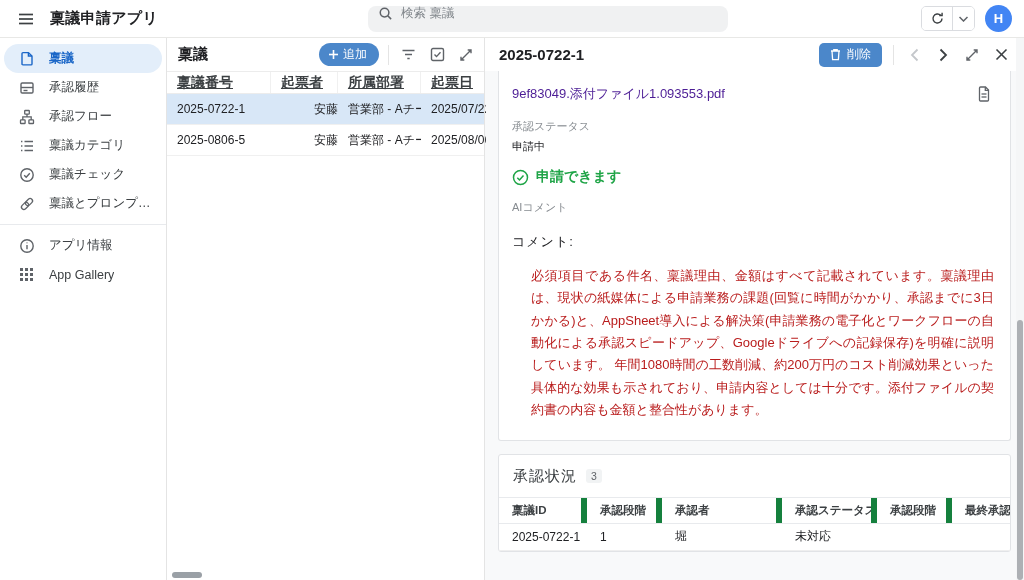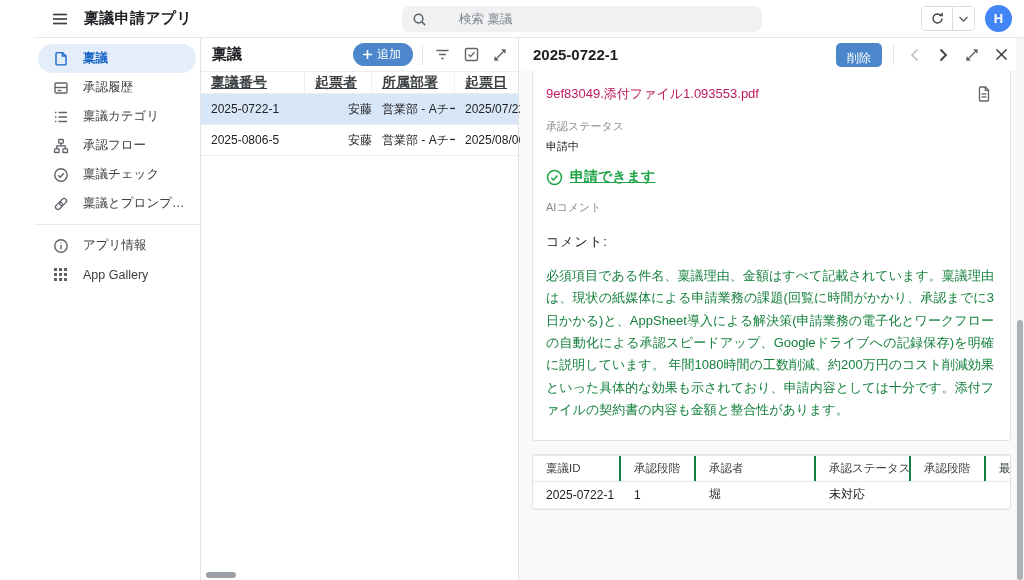--- a/index.html
+++ b/index.html
@@ -1,26 +1,26 @@
 <!DOCTYPE html>
 <html><head>
 <meta charset="utf-8">
 <style>
   * { margin:0; padding:0; box-sizing:border-box; }
   html,body { width:1024px; height:580px; overflow:hidden; background:#fff;
     font-family:"Liberation Sans","DejaVu Sans",sans-serif; color:#202124; }
-  .app { position:relative; width:1024px; height:580px;padding-left:34px; }
+  .app { position:relative; width:1024px; height:580px; }
 
   
   .topbar { height:38px; display:flex; align-items:center; background:#fff;
     border-bottom:1px solid #e8e8e6; padding:0 12px; position:relative; z-index:5; }
   .hamburger { width:28px; height:28px; display:flex; align-items:center; justify-content:center; cursor:pointer; }
   .app-title { font-size:15px; font-weight:bold; margin-left:10px; letter-spacing:.3px; }
   .search-box { position:absolute; left:368px; top:6px; width:360px; height:26px;
-    background:#f0f1f2; border-radius:8px; display:flex; align-items:center; padding:0 10px;gap:24px; }
+    background:#f0f1f2; border-radius:8px; display:flex; align-items:flex-start; padding:0 10px; }
   .search-box input { border:none; background:transparent; outline:none; font-size:12.5px;
     color:#3c4043; margin-left:8px; width:300px; font-family:inherit; }
   .search-box input::placeholder { color:#80868b; }
   .topbar-right { margin-left:auto; display:flex; align-items:center; gap:10px; }
   .sync-group { display:flex; border:1px solid #dadce0; border-radius:5px; height:25px; overflow:hidden; }
   .sync-btn { width:30px; display:flex; align-items:center; justify-content:center; background:#fff; cursor:pointer; }
   .sync-caret { width:22px; border-left:1px solid #dadce0; display:flex; align-items:center; justify-content:center; background:#fff; cursor:pointer; }
   .avatar { width:27px; height:27px; border-radius:50%; background:#4285f4; color:#fff;
     font-size:13px; font-weight:bold; display:flex; align-items:center; justify-content:center; cursor:pointer; }
 
@@ -58,45 +58,45 @@
   .c3 { width:83px; flex-shrink:0; }  .c4 { width:65px; flex-shrink:0; }
   .lp-hscroll { position:absolute; left:5px; bottom:2px; width:30px; height:6px;
     background:#9aa0a6; border-radius:3px; cursor:pointer; }
 
   
   .detail-panel { flex:1; background:#f8f9fa; display:flex; flex-direction:column; overflow:hidden; }
   .detail-header { height:33px; background:#fff; display:flex; align-items:center; padding:0 14px; flex-shrink:0; }
   .detail-title { font-size:15px; font-weight:bold; }
   .dh-actions { margin-left:auto; display:flex; align-items:center; gap:11px; }
   .btn-del { background:#4b87ca; color:#fff; border:none; border-radius:5px; height:24px;
-    padding:0 11px; font-size:12px; display:flex; align-items:center; gap:6px; cursor:pointer; font-family:inherit;flex-direction:column; }
+    padding:0 11px; font-size:12px; display:flex; align-items:center; gap:6px; cursor:pointer; font-family:inherit; }
   .nav-ic { width:18px; height:18px; display:flex; align-items:center; justify-content:center; cursor:pointer; }
 
   .detail-body { flex:1; padding:0 13px; overflow:hidden; }
   .card { background:#fff; border:1px solid #e1e3e6; border-radius:0 0 3px 3px; }
   .card1 { border-top:none; padding:10px 16px 18px 13px; }
-  .attach-row { display:flex; align-items:center; font-size:13px; color:#be185d; padding:4px 3px 2px 0; }
+  .attach-row { display:flex; align-items:center; font-size:13px; color:#4c1d95; padding:4px 3px 2px 0; }
   .attach-name { flex:1; }
   .field { margin-top:14px; }
   .f-label { font-size:11px; color:#868b90; margin-bottom:5px; }
   .f-value { font-size:11px; color:#202124; }
-  .f-green { display:flex; align-items:center; gap:7px; font-size:14px; font-weight:bold; color:#1ea446; margin-top:2px;text-decoration:underline; }
+  .f-green { display:flex; align-items:center; gap:7px; font-size:14px; font-weight:bold; color:#1ea446; margin-top:2px; }
   .comment-head { font-size:13px; margin-top:18px; letter-spacing:1px; }
-  .comment-body { font-size:13px; line-height:1.72; margin-top:14px; color:#15803d; text-align:justify; }
+  .comment-body { font-size:13px; line-height:1.72; margin-top:14px; color:#b91c1c; text-align:justify;margin-left:19px; }
 
   .card2 { margin-top:13px; border-radius:3px; border-top:1px solid #e1e3e6; }
   .c2-titlerow { display:flex; align-items:center; gap:9px; padding:12px 14px 11px 14px; }
   .c2-title { font-size:15px; color:#3c4043; letter-spacing:1px; }
   .c2-badge { font-size:10.5px; color:#5f6368; background:#f1f3f4; border-radius:3px; padding:1px 5px; }
   .ap-wrap { overflow:hidden; }
   .ap-table { width:560px; }
   .ap-row { display:flex; height:27px; align-items:center; border-bottom:1px solid #efefef; }
   .ap-row.head { border-top:1px solid #e8eaed; border-bottom:1px solid #e8eaed; background:#fff; }
   .ap-cell { font-size:11.5px; padding-left:13px; white-space:nowrap; overflow:hidden; height:100%; display:flex; align-items:center; }
-  .ap-row.head .ap-cell { font-weight:normal; color:#3c4043; border-right:2px solid #15803d; }
+  .ap-row.head .ap-cell { font-weight:bold; color:#3c4043; border-right:6px solid #15803d; }
   .ap-row:not(.head) .ap-cell { font-size:12px; color:#202124; }
   .a1{width:88px;flex-shrink:0}.a2{width:75px;flex-shrink:0}.a3{width:120px;flex-shrink:0}
   .a4{width:95px;flex-shrink:0}.a5{width:75px;flex-shrink:0}.a6{width:107px;flex-shrink:0}
 
   
   .v-scrollbar { position:absolute; right:0; top:38px; width:8px; bottom:0; background:#f5f6f7; }
   .v-thumb { position:absolute; top:52%; bottom:0; left:1px; width:6px; background:#adb0b4; border-radius:3px; cursor:pointer; }
 
   svg { display:block; }
 </style>
@@ -162,41 +162,41 @@
           <svg width="16" height="16" viewBox="0 0 16 16" fill="none" stroke="#5f6368" stroke-width="1.4">
               <rect x="2" y="3" width="12" height="10" rx="1.2"></rect>
               <line x1="2" y1="7.5" x2="14" y2="7.5"></line>
               <line x1="4.5" y1="10.5" x2="8.5" y2="10.5"></line>
             </svg>
         </span>
         <span class="lbl">承認履歴</span>
       </div>
       <div class="side-item">
         <span class="sicon">
+          <svg width="16" height="16" viewBox="0 0 16 16" fill="none" stroke="#5f6368" stroke-width="1.3">
+              <rect x="5.7" y="1.5" width="4.6" height="3.6" rx=".6"></rect>
+              <rect x="1.5" y="10.9" width="4.6" height="3.6" rx=".6"></rect>
+              <rect x="9.9" y="10.9" width="4.6" height="3.6" rx=".6"></rect>
+              <path d="M8 5.1v2.7M3.8 10.9V7.8h8.4v3.1"></path>
+            </svg>
+        </span>
+        <span class="lbl">承認フロー</span>
+      </div>
+      <div class="side-item">
+        <span class="sicon">
           <svg width="16" height="16" viewBox="0 0 16 16" fill="none" stroke="#5f6368" stroke-width="1.5">
               <line x1="5.5" y1="3.5" x2="14" y2="3.5"></line>
               <line x1="5.5" y1="8" x2="14" y2="8"></line>
               <line x1="5.5" y1="12.5" x2="14" y2="12.5"></line>
               <line x1="2" y1="3.5" x2="3.4" y2="3.5"></line>
               <line x1="2" y1="8" x2="3.4" y2="8"></line>
               <line x1="2" y1="12.5" x2="3.4" y2="12.5"></line>
             </svg>
         </span>
         <span class="lbl">稟議カテゴリ</span>
-      </div>
-      <div class="side-item">
-        <span class="sicon">
-          <svg width="16" height="16" viewBox="0 0 16 16" fill="none" stroke="#5f6368" stroke-width="1.3">
-              <rect x="5.7" y="1.5" width="4.6" height="3.6" rx=".6"></rect>
-              <rect x="1.5" y="10.9" width="4.6" height="3.6" rx=".6"></rect>
-              <rect x="9.9" y="10.9" width="4.6" height="3.6" rx=".6"></rect>
-              <path d="M8 5.1v2.7M3.8 10.9V7.8h8.4v3.1"></path>
-            </svg>
-        </span>
-        <span class="lbl">承認フロー</span>
       </div>
       <div class="side-item">
         <span class="sicon">
           <svg width="16" height="16" viewBox="0 0 16 16" fill="none" stroke="#5f6368" stroke-width="1.4">
               <circle cx="8" cy="8" r="6.2"></circle>
               <path d="M5.2 8.2l2 2 3.6-4"></path>
             </svg>
         </span>
         <span class="lbl">稟議チェック</span>
       </div>
@@ -369,20 +369,24 @@
 
           <div class="field">
             <div class="f-label">AIコメント</div>
           </div>
 
           <div class="comment-head">コメント:</div>
           <div class="comment-body">必須項目である件名、稟議理由、金額はすべて記載されています。稟議理由は、現状の紙媒体による申請業務の課題(回覧に時間がかかり、承認までに3日かかる)と、AppSheet導入による解決策(申請業務の電子化とワークフローの自動化による承認スピードアップ、Googleドライブへの記録保存)を明確に説明しています。 年間1080時間の工数削減、約200万円のコスト削減効果といった具体的な効果も示されており、申請内容としては十分です。添付ファイルの契約書の内容も金額と整合性があります。</div>
         </div>
 
         <div class="card card2">
+          <div class="c2-titlerow">
+            <span class="c2-title">承認状況</span>
+            <span class="c2-badge">3</span>
+          </div>
           <div class="ap-wrap">
             <div class="ap-table">
               <div class="ap-row head">
                 <div class="ap-cell a1">稟議ID</div>
                 <div class="ap-cell a2">承認段階</div>
                 <div class="ap-cell a3">承認者</div>
                 <div class="ap-cell a4">承認ステータス</div>
                 <div class="ap-cell a5">承認段階</div>
                 <div class="ap-cell a6">最終承認</div>
               </div>

